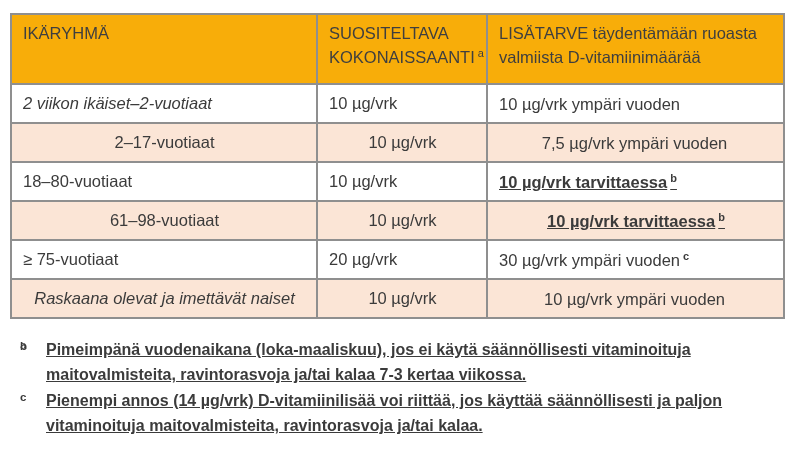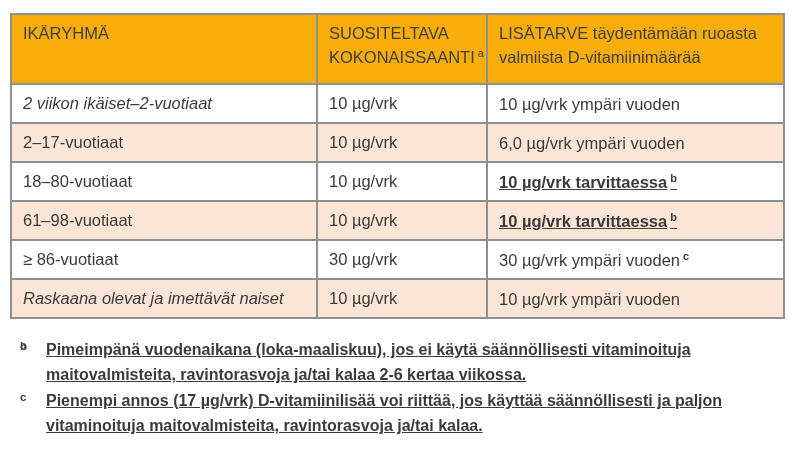--- a/index.html
+++ b/index.html
@@ -24,21 +24,21 @@
     background:#F8AD09;
     color:#3f3f3f;
     font-weight:400;
     text-align:left;
     vertical-align:top;
     padding-top:7px;
     height:58px;
     line-height:1.45;
   }
   table.vitd td { height:31px; vertical-align:middle; background:#ffffff; }
-  tr.alt td { background:#FBE5D6; }
+  tr.alt td { background:#FBE5D6;text-align:center; }
   .italic { font-style:italic;margin-left:19px; }
   .bold { font-weight:700;text-decoration:underline; }
   sup.fn {
     font-size:11px; font-weight:700;
     vertical-align:6px; margin-left:3px;
   }
   th sup.fn { font-weight:400; }
 
   .footnotes {
     position:absolute; left:20px; top:336px; width:744px;
@@ -82,61 +82,61 @@
         <td class="italic">2 viikon ikäiset–2-vuotiaat</td>
         <td>10 µg/vrk</td>
         <td>
           <span>10 µg/vrk ympäri vuoden</span><sup class="fn"></sup>
         </td>
       </tr>
       <tr class="alt">
         <td>2–17-vuotiaat</td>
         <td>10 µg/vrk</td>
         <td>
-          <span>6,0 µg/vrk ympäri vuoden</span><sup class="fn"></sup>
+          <span>7,5 µg/vrk ympäri vuoden</span><sup class="fn"></sup>
         </td>
       </tr>
       <tr>
         <td>18–80-vuotiaat</td>
         <td>10 µg/vrk</td>
         <td class="bold">
           <span>10 µg/vrk tarvittaessa</span><sup class="fn">b</sup>
         </td>
       </tr>
       <tr class="alt">
         <td>61–98-vuotiaat</td>
         <td>10 µg/vrk</td>
         <td class="bold">
           <span>10 µg/vrk tarvittaessa</span><sup class="fn">b</sup>
         </td>
       </tr>
       <tr>
-        <td>≥ 86-vuotiaat</td>
-        <td>30 µg/vrk</td>
+        <td>≥ 75-vuotiaat</td>
+        <td>20 µg/vrk</td>
         <td>
           <span>30 µg/vrk ympäri vuoden</span><sup class="fn">c</sup>
         </td>
       </tr>
       <tr class="alt">
         <td class="italic">Raskaana olevat ja imettävät naiset</td>
         <td>10 µg/vrk</td>
         <td>
           <span>10 µg/vrk ympäri vuoden</span><sup class="fn"></sup>
         </td>
       </tr>
     </tbody>
   </table>
 
   <div class="footnotes">
     <div class="footnote regular">
       <span class="marker">a</span>
     </div>
     <div class="footnote bold">
       <span class="marker">b</span>
-      <span>Pimeimpänä vuodenaikana (loka-maaliskuu), jos ei käytä säännöllisesti vitaminoituja maitovalmisteita, ravintorasvoja ja/tai kalaa 2-6 kertaa viikossa.</span>
+      <span>Pimeimpänä vuodenaikana (loka-maaliskuu), jos ei käytä säännöllisesti vitaminoituja maitovalmisteita, ravintorasvoja ja/tai kalaa 7-3 kertaa viikossa.</span>
     </div>
     <div class="footnote bold">
       <span class="marker">c</span>
-      <span>Pienempi annos (17 µg/vrk) D-vitamiinilisää voi riittää, jos käyttää säännöllisesti ja paljon vitaminoituja maitovalmisteita, ravintorasvoja ja/tai kalaa.</span>
+      <span>Pienempi annos (14 µg/vrk) D-vitamiinilisää voi riittää, jos käyttää säännöllisesti ja paljon vitaminoituja maitovalmisteita, ravintorasvoja ja/tai kalaa.</span>
     </div>
   </div>
 
 </div>
 
 </body></html>

